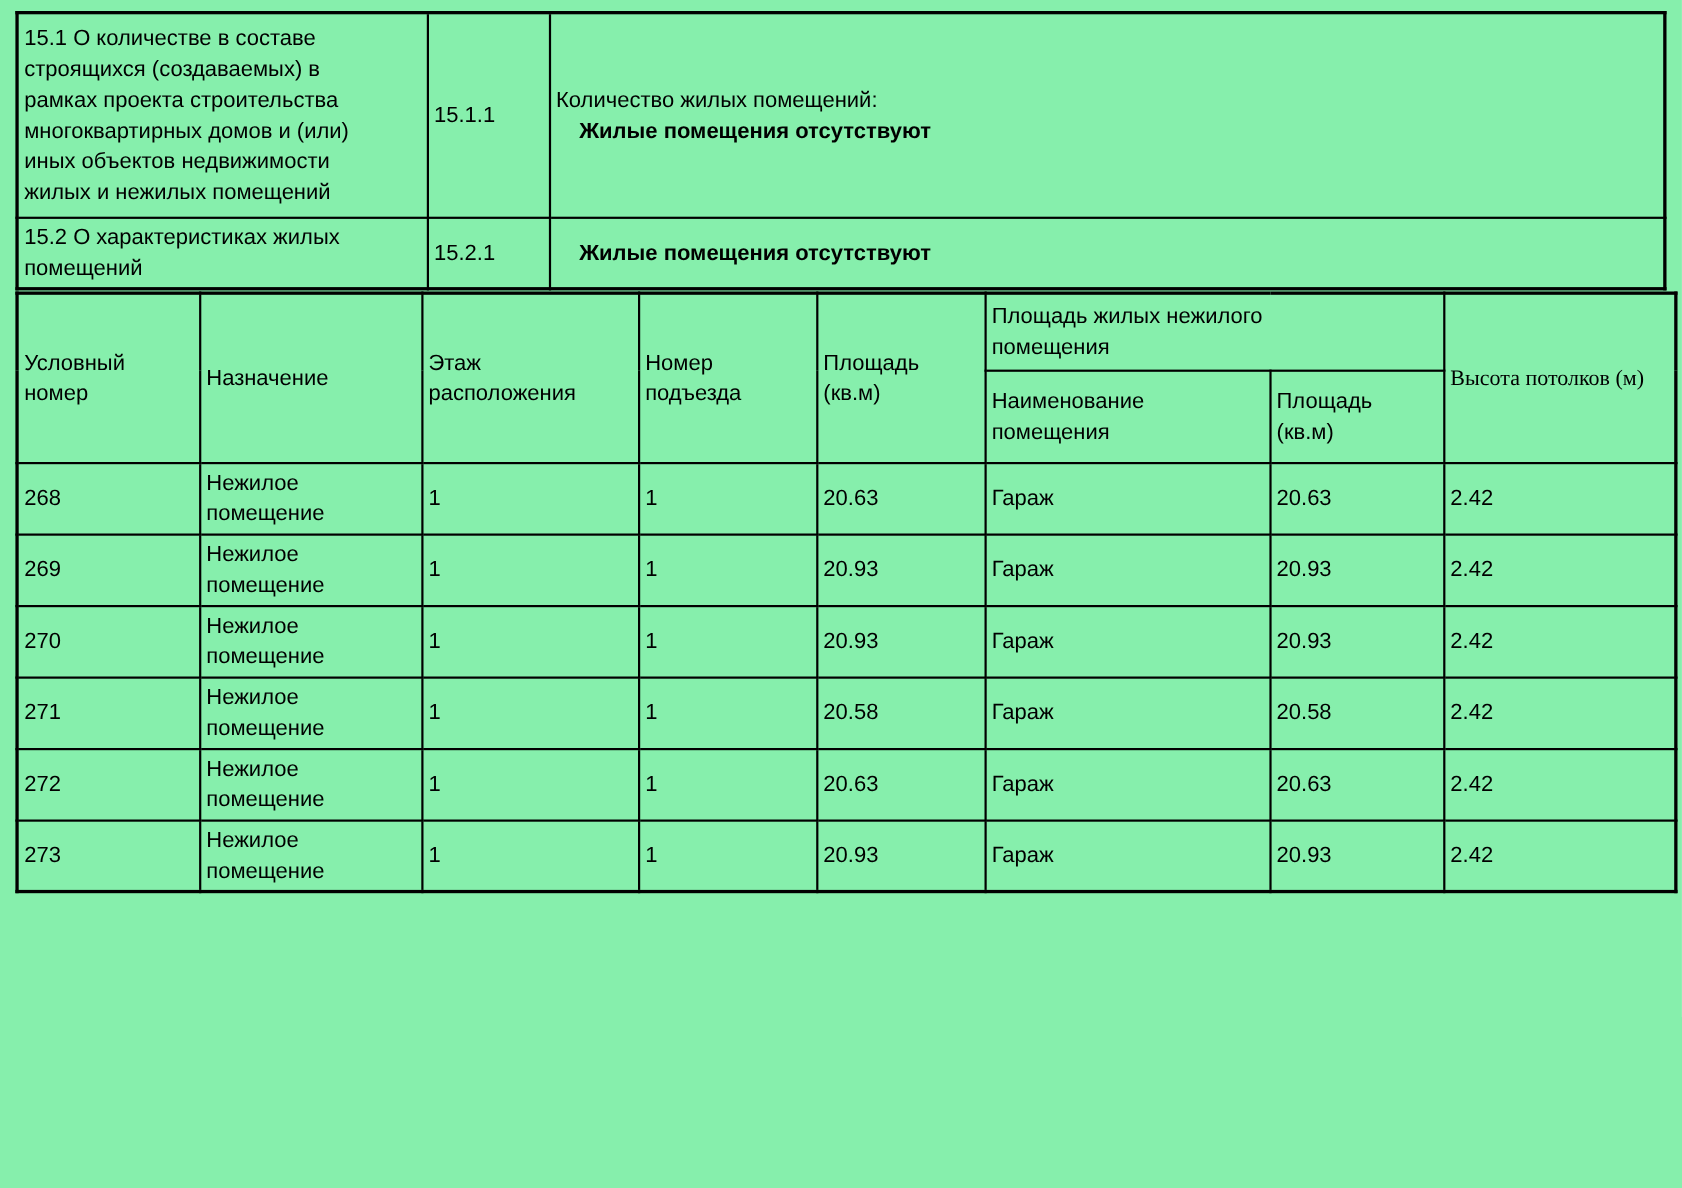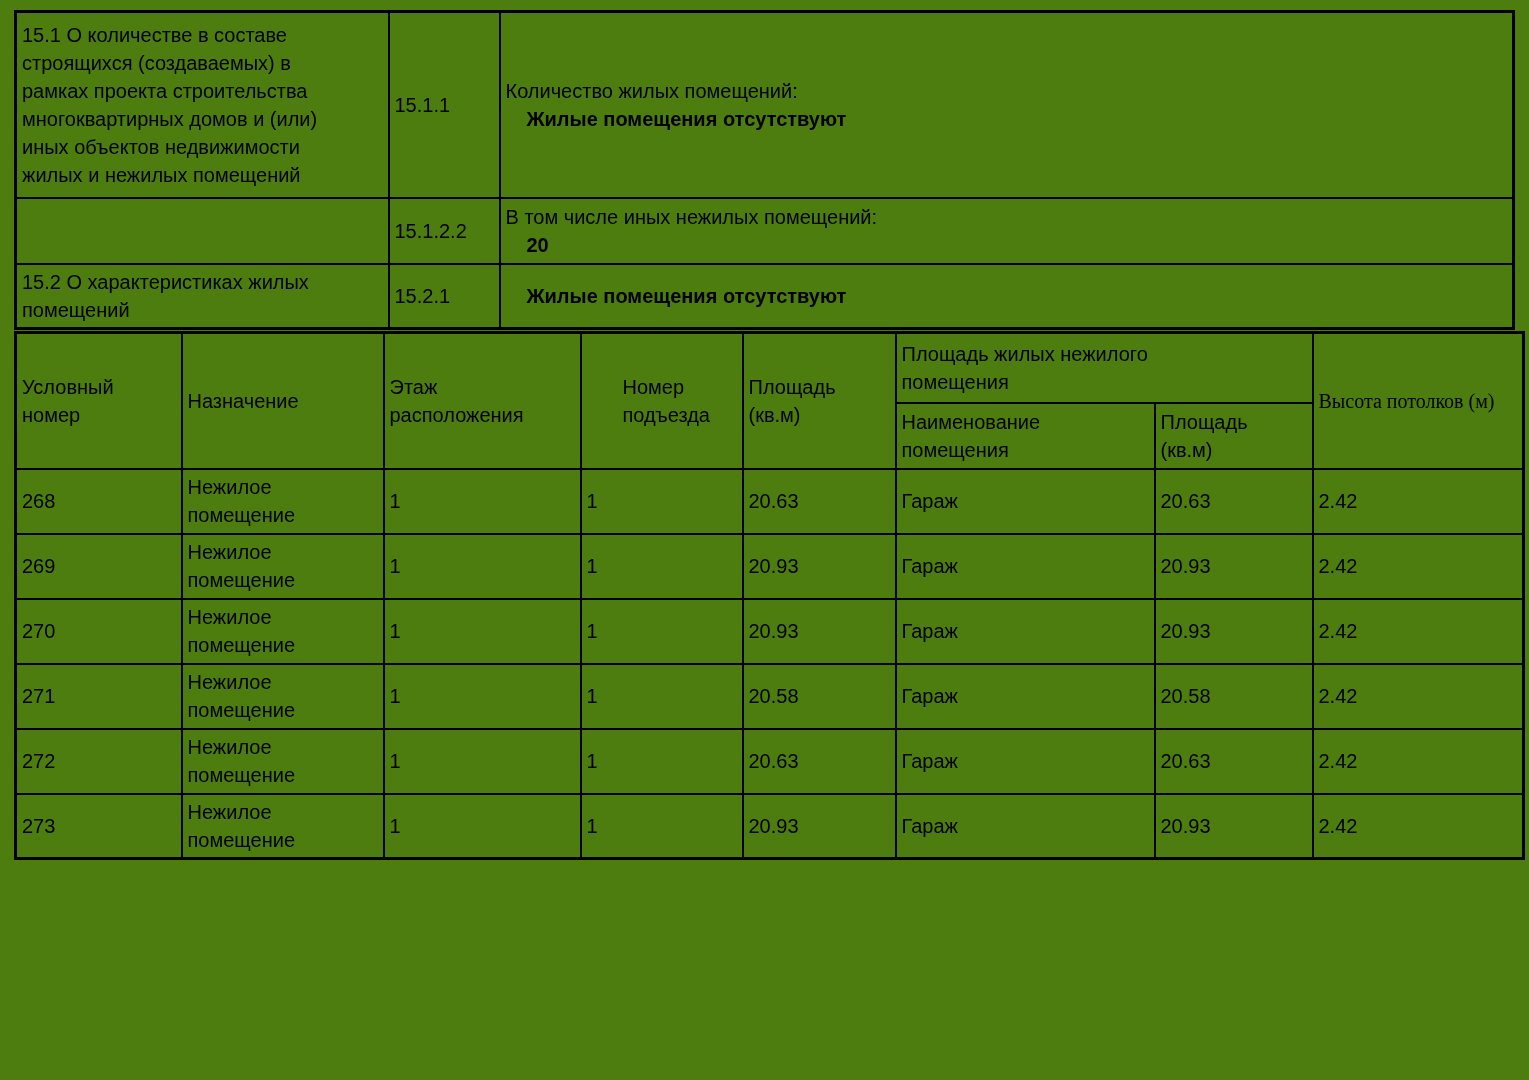--- a/index.html
+++ b/index.html
@@ -7,21 +7,21 @@
     margin: 0;
     padding: 0;
     background: #ffffff;
     color: #000000;
     font-family: "Liberation Sans", "DejaVu Sans", sans-serif;
   }
   .page {
     position: relative;
     width: 1529px;
     height: 1080px;
-    background: #4d7c0f;
+    background: #86efac;
     overflow: hidden;
   }
   .doc {
     position: absolute;
     left: 14px;
     top: 10px;
   }
   table {
     border-collapse: collapse;
     table-layout: fixed;
@@ -43,26 +43,26 @@
   .t-top tr.r-151    td { height: 186px; }
   .t-top tr.r-1512   td { height: 63px; }
   .t-top tr.r-15121  td { height: 63px; }
   .t-top tr.r-15122  td { height: 66px; }
   .t-top tr.r-152    td { height: 65px; }
   .t-top tr.r-153    td { height: 67px; }
   .section-text { max-width: 340px; }
   .bold, .value { font-weight: bold; margin-left: 21px; }
   
   .t-rooms thead tr.h-top td { height: 70px; }
-  .t-rooms thead tr.h-sub td { height: 66px; }
+  .t-rooms thead tr.h-sub td { height: 84px; }
   .t-rooms tbody td { height: 65px; }
   .w-unit    { max-width: 115px; }
   .w-purpose { max-width: 125px; }
   .w-floor   { max-width: 140px; }
-  .w-entr    { max-width: 112px; margin-left: 36px; }
+  .w-entr    { max-width: 112px; }
   .w-area    { max-width: 100px; }
   .w-group   { max-width: 300px; }
   .w-pname   { max-width: 165px; }
   .w-height  { max-width: 185px; font-family: Liberation Serif, serif; }
 </style>
 </head>
 <body>
 
 <div class="page">
   <div class="doc">
@@ -75,28 +75,20 @@
       </colgroup>
       <tbody>
           <tr class="r-151">
         <td>
           <div class="section-text">15.1 О количестве в составе строящихся (создаваемых) в рамках проекта строительства многоквартирных домов и (или) иных объектов недвижимости жилых и нежилых помещений</div>
         </td>
         <td>15.1.1</td>
         <td>
           <div>Количество жилых помещений:</div>
           <div class="value">Жилые помещения отсутствуют</div>
-        </td>
-      </tr>
-      <tr class="r-15122">
-        <td></td>
-        <td>15.1.2.2</td>
-        <td>
-          <div>В том числе иных нежилых помещений:</div>
-          <div class="value">20</div>
         </td>
       </tr>
       <tr class="r-152">
         <td>
           <div class="section-text">15.2 О характеристиках жилых помещений</div>
         </td>
         <td>15.2.1</td>
         <td>
           <div class="value">Жилые помещения отсутствуют</div>
         </td>

